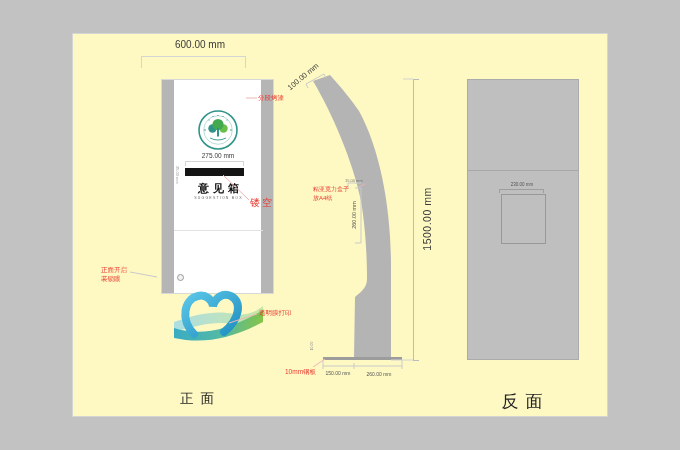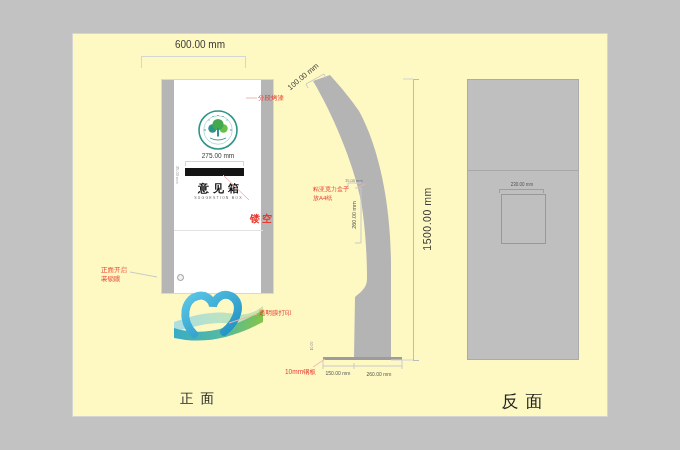--- a/index.html
+++ b/index.html
@@ -77,21 +77,21 @@
               <stop offset="1" stop-color="#1f8fc0"></stop>
           </linearGradient>
         </defs>
         <path d="M0,36 C22,28 42,24 60,28 C72,30 82,26 89,20 L89,30 C80,36 70,40 58,38 C40,35 22,40 0,46 Z" fill="url(#grBand2)" opacity="0.85"></path>
         <path d="M0,42 C25,50 52,46 89,24 L89,36 C55,54 28,58 0,52 Z" fill="url(#grBand)" opacity="0.95"></path>
         <path d="M20,48 C6,34 10,13 24,10 C32,8 38,14 39,20 C41,12 49,6 57,10 C68,16 66,33 50,46" fill="none" stroke="url(#grHeart)" stroke-width="8" stroke-linecap="round"></path>
       </svg>
     </div>
 
     <div class="abs red" style="left:185px;top:60px;font-size:6.5px;">分段烤漆</div>
-    <div class="abs red" style="left:177px;top:178px;font-size:10px;font-weight:bold;letter-spacing:2px;text-align:center;">镂空</div>
+    <div class="abs red" style="left:177px;top:162px;font-size:10px;font-weight:normal;letter-spacing:2px;text-align:center;">镂空</div>
     <div class="abs red" style="left:28px;top:231px;font-size:6.5px;line-height:9px;">
       <div>正面开启</div>
       <div>装锁眼</div>
     </div>
     <div class="abs red" style="left:186px;top:275px;font-size:6.5px;">透明膜打印</div>
 
     <div class="abs center" style="left:84px;top:356px;width:80px;font-size:13.5px;letter-spacing:7px;padding-left:7px;color:#222;">正面</div>
 
     <svg class="abs" style="left:228px;top:37px;" width="110" height="300" viewBox="0 0 110 300">
 

